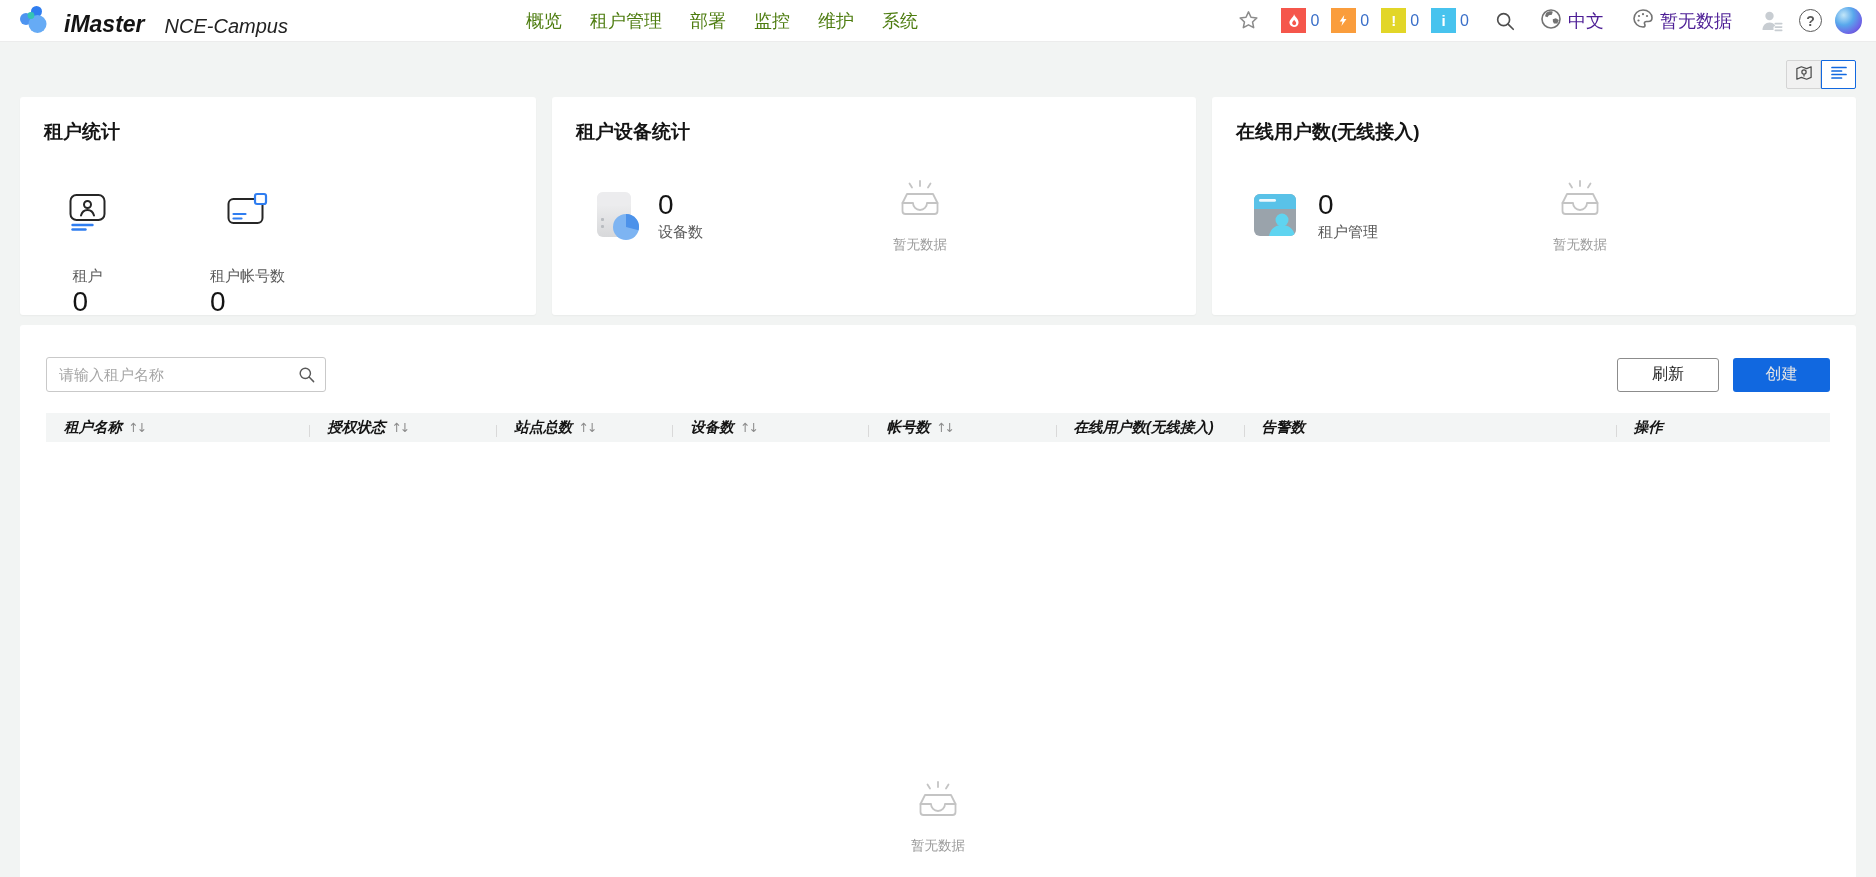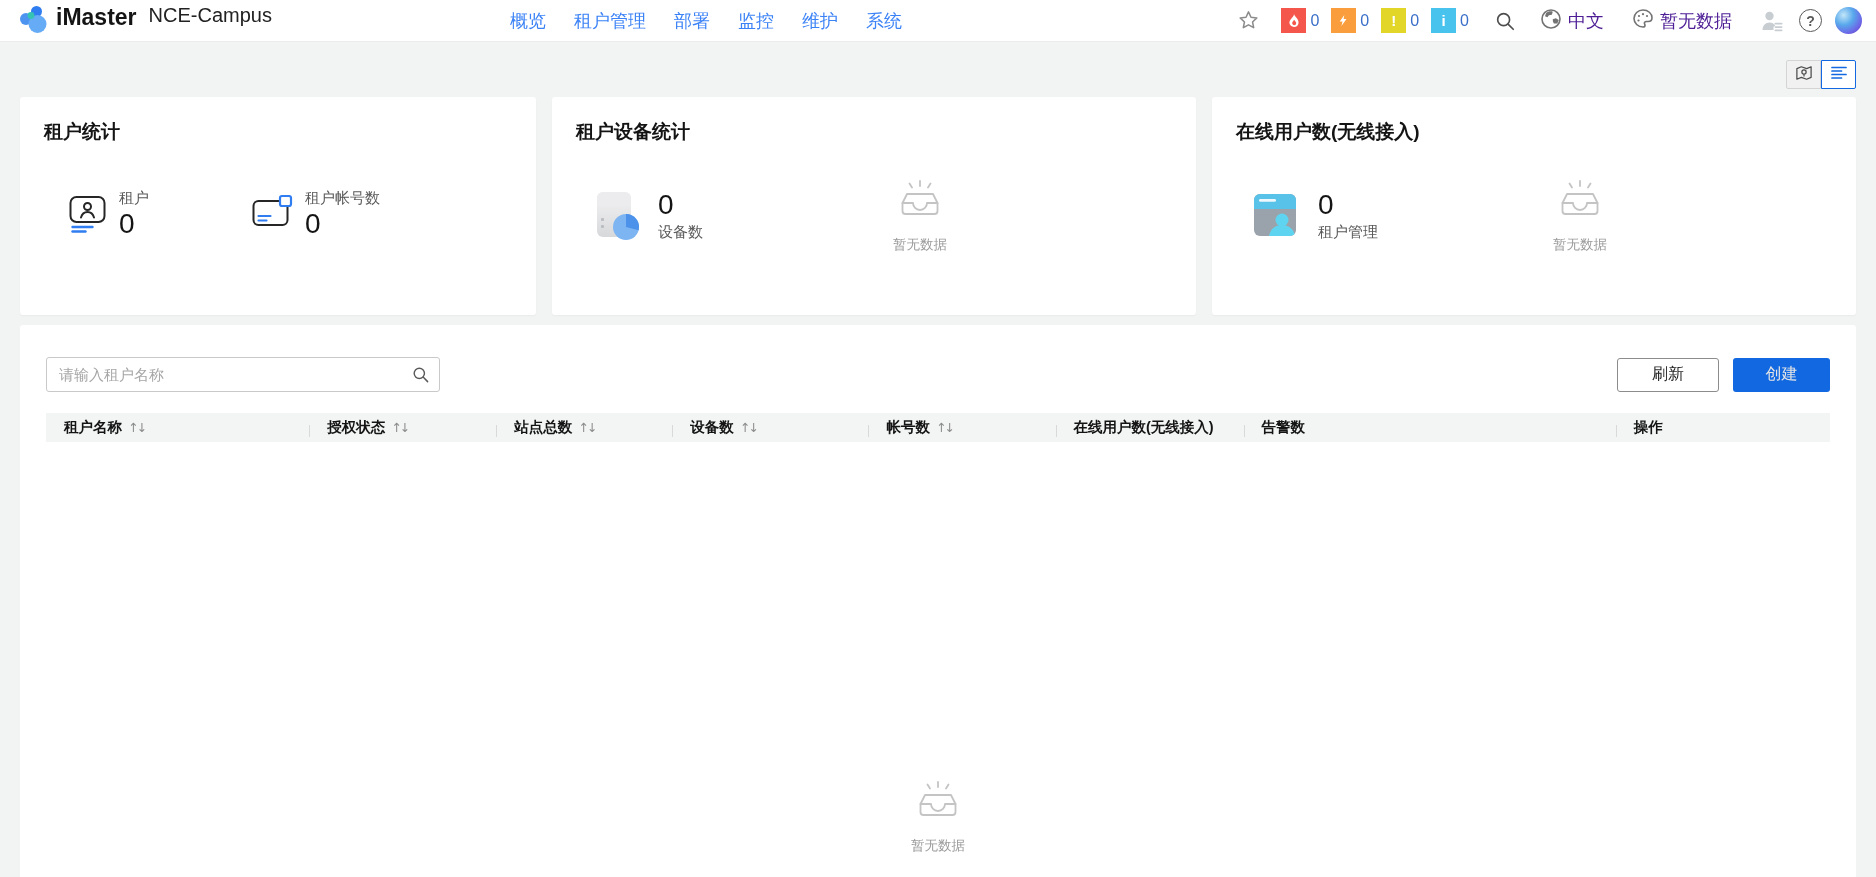--- a/index.html
+++ b/index.html
@@ -6,25 +6,25 @@
   html,body { width:1876px; height:877px; }
   body {
     font-family:"Liberation Sans","DejaVu Sans",sans-serif;
     background:#f2f4f3; overflow:hidden; color:#1a1a1a;
   }
   
   .topbar {
     height:42px; background:#fff; display:flex; align-items:center;
     padding:0 14px 0 18px; border-bottom:1px solid #ececec;
   }
-  .logo { display:flex; align-items:flex-start; gap:8px; cursor:pointer; }
+  .logo { display:flex; align-items:flex-end; gap:16px; cursor:pointer;font-style:italic; }
   .logo-primary { font-size:23px; font-weight:bold; color:#141414; }
   .logo-secondary { font-size:20px; font-weight:400; color:#222; margin-left:4px; }
   .nav { display:flex; margin-left:238px; gap:28px; }
-  .nav-item { font-size:18px; color:#3b82f6; cursor:pointer; white-space:nowrap; }
+  .nav-item { font-size:18px; color:#4d7c0f; cursor:pointer; white-space:nowrap; }
   .right-zone { margin-left:auto; display:flex; align-items:center; gap:13px; }
   .icon-btn { display:flex; align-items:center; justify-content:center; cursor:pointer; }
   .alarm-group { display:flex; align-items:center; gap:12px; margin-left:8px; }
   .alarm-item { display:flex; align-items:center; gap:4px; cursor:pointer; }
   .alarm-circle {
     width:25px; height:25px; border-radius:50%；
     border-radius:50%; display:flex; align-items:center; justify-content:center;
     color:#fff; font-weight:bold; font-size:15px; line-height:1;
   }
   .alarm-count { font-size:16px; }
@@ -51,56 +51,56 @@
   
   .cards-row { display:flex; gap:16px; margin-top:8px;justify-content:center; }
   .card {
     background:#fff; border-radius:3px; height:218px; padding:22px 24px;
     box-shadow:0 1px 2px rgba(0,0,0,0.04);
   }
   .card-tenant { flex:0 0 516px; }
   .card-grow { flex:1 1 0; }
   .card-title { font-size:19px; font-weight:bold; color:#141414; }
   .tenant-stats { display:flex; gap:100px; margin-top:44px; padding-left:21px; }
-  .tstat { display:flex; align-items:center; gap:9px; }
+  .tstat { display:flex; align-items:center; gap:30px;flex-direction:column; }
   .tstat-col { display:flex; flex-direction:column; }
   .tstat-label { font-size:15px; color:#595959; }
   .tstat-value { font-size:28px; color:#141414; line-height:1.15; }
   .big-row { display:flex; align-items:center; margin-top:34px; }
   .bstat { display:flex; align-items:center; gap:16px; margin-left:12px; }
   .bstat-col { display:flex; flex-direction:column; gap:4px; }
   .bstat-value { font-size:28px; color:#141414; line-height:1; }
   .bstat-label { font-size:15px; color:#595959; }
   .empty-block { display:flex; flex-direction:column; align-items:center; gap:9px; margin-left:auto; margin-right:225px; }
   .empty-text { font-size:13.5px; color:#9b9b9b; }
   
   .panel {
     margin-top:10px; background:#fff; border-radius:3px;
     padding:32px 26px 0; height:554px;
   }
   .toolbar { display:flex; align-items:center; }
-  .search-wrap { position:relative; width:394px; }
+  .search-wrap { position:relative; width:280px; }
   .search-input {
     width:100%; height:35px; border:1px solid #c9c9c9; border-radius:3px;
     padding:0 38px 0 12px; font-size:15px; color:#333; outline:none;
     font-family:inherit; background:#fff;
   }
   .search-input::placeholder { color:#a6a6a6; }
   .search-glass { position:absolute; right:10px; top:8px; cursor:pointer; }
   .btn-group { margin-left:auto; display:flex; gap:14px; }
   .btn {
     height:34px; border-radius:3px; font-size:16px; cursor:pointer;
     display:flex; align-items:center; justify-content:center; font-family:inherit;
   }
   .btn-refresh { width:102px; background:#fff; border:1px solid #8c8c8c; color:#262626; }
   .btn-create { width:97px; border:none; color:#e5e5e5; }
   
   .thead {
     margin-top:21px; display:flex; align-items:center; height:29px;
-    background:#f3f5f5; font-size:14.5px; font-weight:bold; color:#141414;
+    background:#f3f5f5; font-size:14.5px; font-weight:bold; color:#141414;font-style:italic;
   }
   .th { position:relative; padding-left:18px; display:flex; align-items:center; gap:6px; white-space:nowrap; overflow:hidden; }
   .th + .th::before {
     content:""; position:absolute; left:0; top:7px; width:1px; height:15px; background:#d9d9d9;
   }
   .sort-icon { font-family:"DejaVu Sans",sans-serif; font-size:12.5px; font-weight:normal; color:#8c8c8c; letter-spacing:-2px; cursor:pointer; }
   .c1{width:14.75%} .c2{width:10.49%} .c3{width:9.87%} .c4{width:10.99%}
   .c5{width:10.49%} .c6{width:10.54%} .c7{width:20.86%} .c8{width:12.01%}
   .table-empty { display:flex; flex-direction:column; align-items:center; gap:9px; margin-top:338px; }
 </style>

